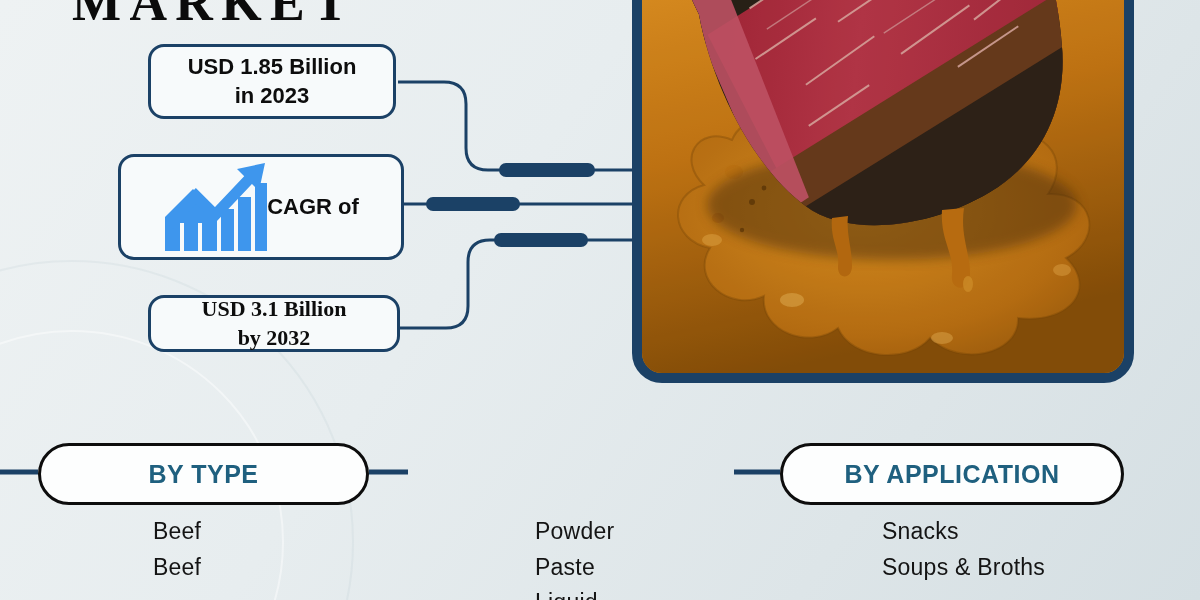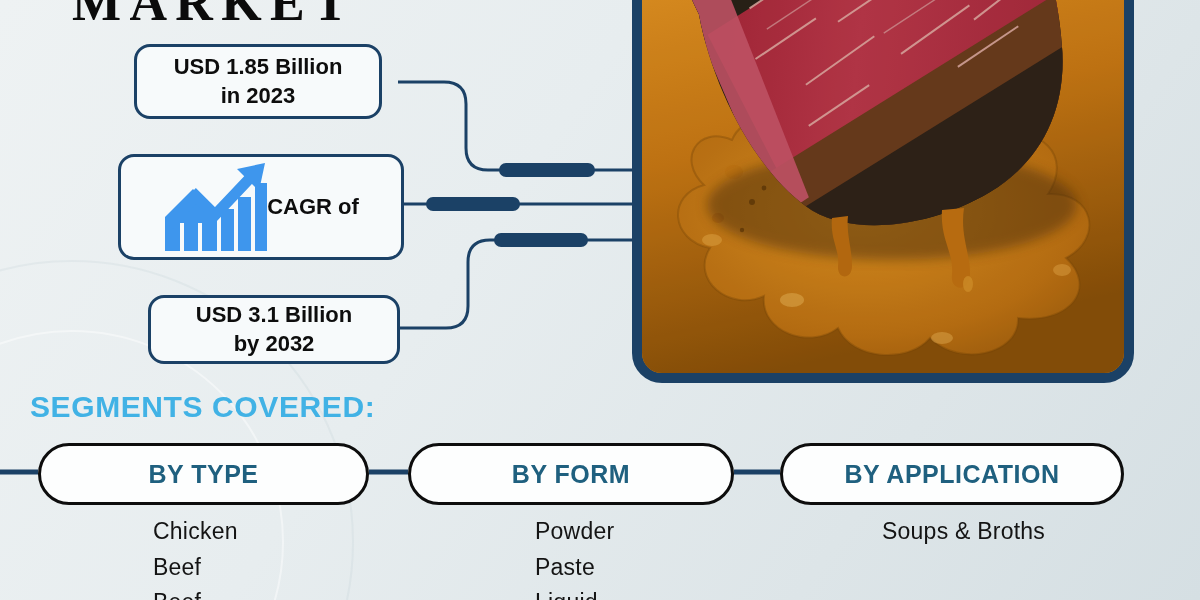--- a/index.html
+++ b/index.html
@@ -19,23 +19,23 @@
   }
 
   .connectors{position:absolute;left:0;top:0;width:1200px;height:600px;}
 
   .stat-box{
     position:absolute;background:#f7fafb;border:3px solid var(--navy,#1b4166);
     border-radius:16px;display:flex;align-items:center;justify-content:center;
     color:#0d0d0d;font-weight:bold;text-align:center;box-sizing:border-box;
   }
   .stat-box .stat-text{line-height:1.3;}
-  .box1{left:134px;top:44px;width:248px;height:75px;font-size:22px;}
+  .box1{left:148px;top:44px;width:248px;height:75px;font-size:22px;}
   .box2{left:118px;top:154px;width:286px;height:106px;font-size:22px;padding:0 10px;}
-  .box3{left:148px;top:295px;width:252px;height:69px;font-size:22px;}
+  .box3{left:148px;top:295px;width:252px;height:57px;font-size:22px;font-family:Liberation Serif, serif;}
   .growth-icon{flex:0 0 auto;}
 
   .photo-frame{
     position:absolute;left:632px;top:-70px;width:502px;height:453px;
     border:10px solid var(--navy,#1b4166);border-radius:30px;box-sizing:border-box;
     overflow:hidden;background:#d07e14;
   }
   .photo-frame svg{display:block;width:100%;height:100%;}
 
   .segments-heading{
@@ -193,35 +193,33 @@
       </g>
 
       <path d="M 300 270 C 298 300 312 312 310 335 C 308 352 328 352 328 334 C 328 312 318 296 322 268 Z" fill="#c97712"></path>
       <path d="M 190 278 C 188 300 198 310 196 326 C 195 340 210 340 210 326 C 210 308 204 294 206 276 Z" fill="#c47310"></path>
       <ellipse cx="326" cy="344" rx="5" ry="8" fill="#e09a2c" opacity="0.8"></ellipse>
 
       <rect x="0" y="0" width="482" height="433" fill="#3a2203" opacity="0.12" style="mix-blend-mode:multiply"></rect>
     </svg>
   </div>
 
-  <div class="segments-heading">SEGMENTS COVERED:</div>
 
   <div class="pill pill1">BY TYPE</div>
-  <div class="pill pill2">BY FORM</div>
   <div class="pill pill3">BY APPLICATION</div>
 
   <ul class="seg-list list1">
-    <li>Chicken</li>
     <li>Beef</li>
     <li>Beef</li>
   </ul>
 
   <ul class="seg-list list2">
     <li>Powder</li>
     <li>Paste</li>
     <li>Liquid</li>
   </ul>
 
   <ul class="seg-list list3">
+    <li>Snacks</li>
     <li>Soups &amp; Broths</li>
   </ul>
 
 </div>
 
 </body></html>

